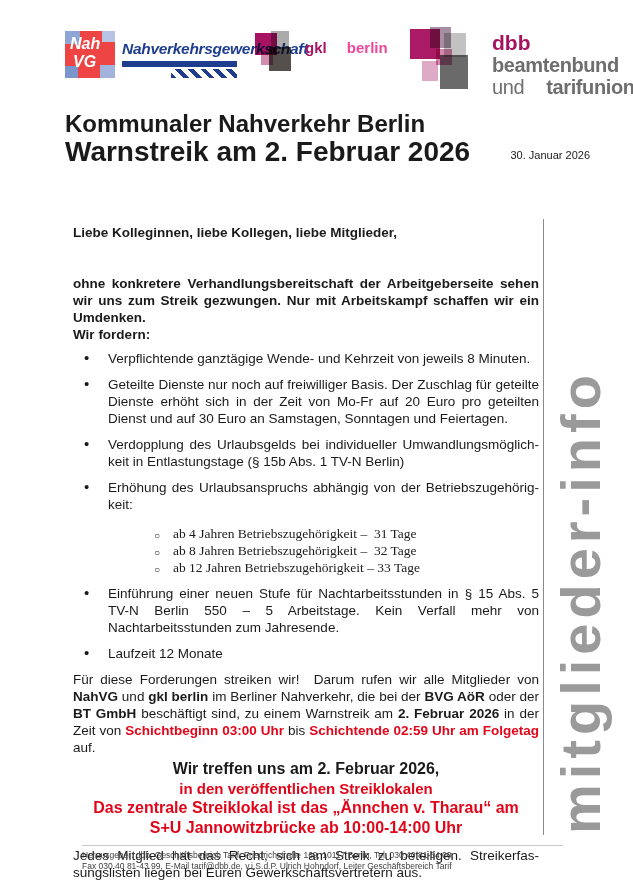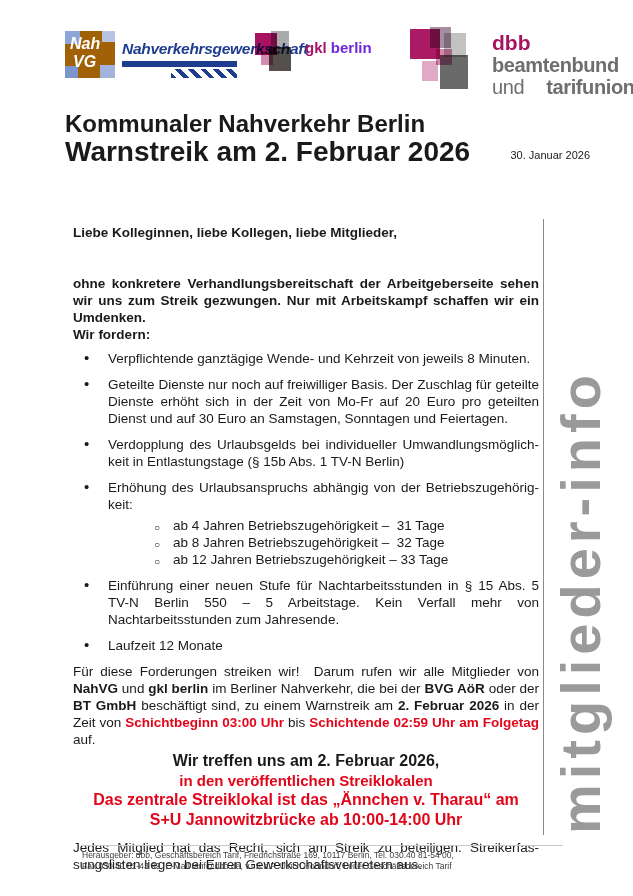--- a/index.html
+++ b/index.html
@@ -5,21 +5,21 @@
   html,body { margin:0; padding:0; background:#ffffff; }
   .page {
     position:relative; width:633px; height:896px; background:#ffffff;
     font-family:"Liberation Sans", sans-serif; color:#1a1a1a; overflow:hidden;
   }
 
   
   .logos { position:absolute; left:65px; top:27px; right:20px; height:82px; }
 
   .nahvg { position:absolute; left:0; top:4px; width:172px; height:56px; }
-  .nahvg-box { position:absolute; left:0; top:0; width:50px; height:47px; background:#a16207; overflow:hidden; }
+  .nahvg-box { position:absolute; left:0; top:0; width:50px; height:47px; background:#ef4444; overflow:hidden; }
   .nahvg-box .c { position:absolute; }
   .nahvg-box .c1 { left:0; top:0; width:15px; height:13px; background:#8ea6d6; }
   .nahvg-box .c2 { right:0; top:0; width:13px; height:11px; background:#b6c3e2; }
   .nahvg-box .c3 { left:0; bottom:0; width:13px; height:12px; background:#7b95cd; }
   .nahvg-box .c4 { right:0; bottom:0; width:15px; height:13px; background:#a3b4dc; }
   .nahvg-box .t { position:absolute; left:5px; top:4px; font-style:italic; font-weight:bold;
                   color:#ffffff; font-size:16px; line-height:18px; }
   .nahvg-box .t .l2 { display:block; padding-left:3px; }
   .nahvg-name { position:absolute; left:57px; top:9px; font-style:italic; font-weight:bold;
                 color:#1f3d8f; font-size:15.5px; white-space:nowrap; letter-spacing:-0.3px; }
@@ -28,21 +28,21 @@
                    background:repeating-linear-gradient(45deg,#1f3d8f 0 4px,transparent 4px 9px); }
 
   .gkl { position:absolute; left:190px; top:4px; width:150px; height:50px; }
   .sq { position:absolute; mix-blend-mode:multiply; }
   .gkl-m  { left:0;  top:2px;  width:22px; height:22px; background:#a81263; }
   .gkl-g  { left:16px; top:0;  width:18px; height:18px; background:#ababab; }
   .gkl-d  { left:14px; top:16px; width:22px; height:24px; background:#55504c; }
   .gkl-p  { left:6px;  top:20px; width:12px; height:14px; background:#d58cb1; }
   .gkl-text { position:absolute; left:50px; top:8px; font-size:15px; font-weight:bold; white-space:nowrap; }
   .gkl-accent { color:#a81263; }
-  .gkl-rest { color:#6d28d9; }
+  .gkl-rest { color:#ec4899;margin-left:16px; }
 
   .dbb { position:absolute; left:345px; top:0; width:240px; height:82px; }
   .dbb-squares { position:absolute; left:0; top:0; width:62px; height:74px; }
   .dbb-m1 { left:0;  top:2px;  width:30px; height:30px; background:#ab1a64; }
   .dbb-m2 { left:20px; top:0;  width:21px; height:21px; background:rgba(90,50,80,0.55); }
   .dbb-lg { left:34px; top:6px; width:22px; height:24px; background:#c2c2c2; }
   .dbb-pk { left:26px; top:22px; width:16px; height:16px; background:#d787ae; }
   .dbb-dg { left:30px; top:28px; width:28px; height:34px; background:#6a6a6a; }
   .dbb-lp { left:12px; top:34px; width:16px; height:20px; background:#dfaac6; }
   .dbb-text { position:absolute; left:82px; top:4px; white-space:nowrap; }
@@ -68,21 +68,21 @@
   
   .content { position:absolute; left:73px; top:224px; width:466px;
              font-size:13.5px; line-height:17px; text-align:justify; }
   .content p { margin:0; }
   .salutation { font-weight:bold; margin-bottom:34px !important; }
   .intro { font-weight:bold; }
   .demands-heading { font-weight:bold; }
   ul.demands { margin:7px 0 0 0; padding:0; list-style:none; }
   ul.demands li { position:relative; padding-left:35px; margin-bottom:9px; }
   ul.demands li::before { content:"•"; position:absolute; left:11px; top:-1px; font-size:15px; }
-  .subitems { margin-top:4px; text-align:left; }
+  .subitems { margin-top:12px; text-align:left;font-family:Liberation Serif, serif; }
   .subitem { position:relative; padding-left:65px; }
   .subitem::before { content:"○"; position:absolute; left:46px; top:2px; font-size:10px; }
   .call { margin-top:0 !important; }
   .bold { font-weight:bold; }
   .red { color:#e2061a; }
   .meet1 { text-align:center; font-weight:bold; font-size:16px; line-height:20px; margin-top:3px !important; }
   .meet2 { text-align:center; font-weight:bold; font-size:15px; line-height:19px; color:#e2061a; }
   .meet3, .meet4 { text-align:center; font-weight:bold; font-size:16px; line-height:20px; color:#e2061a; }
   .closing { margin-top:9px !important; }
 

